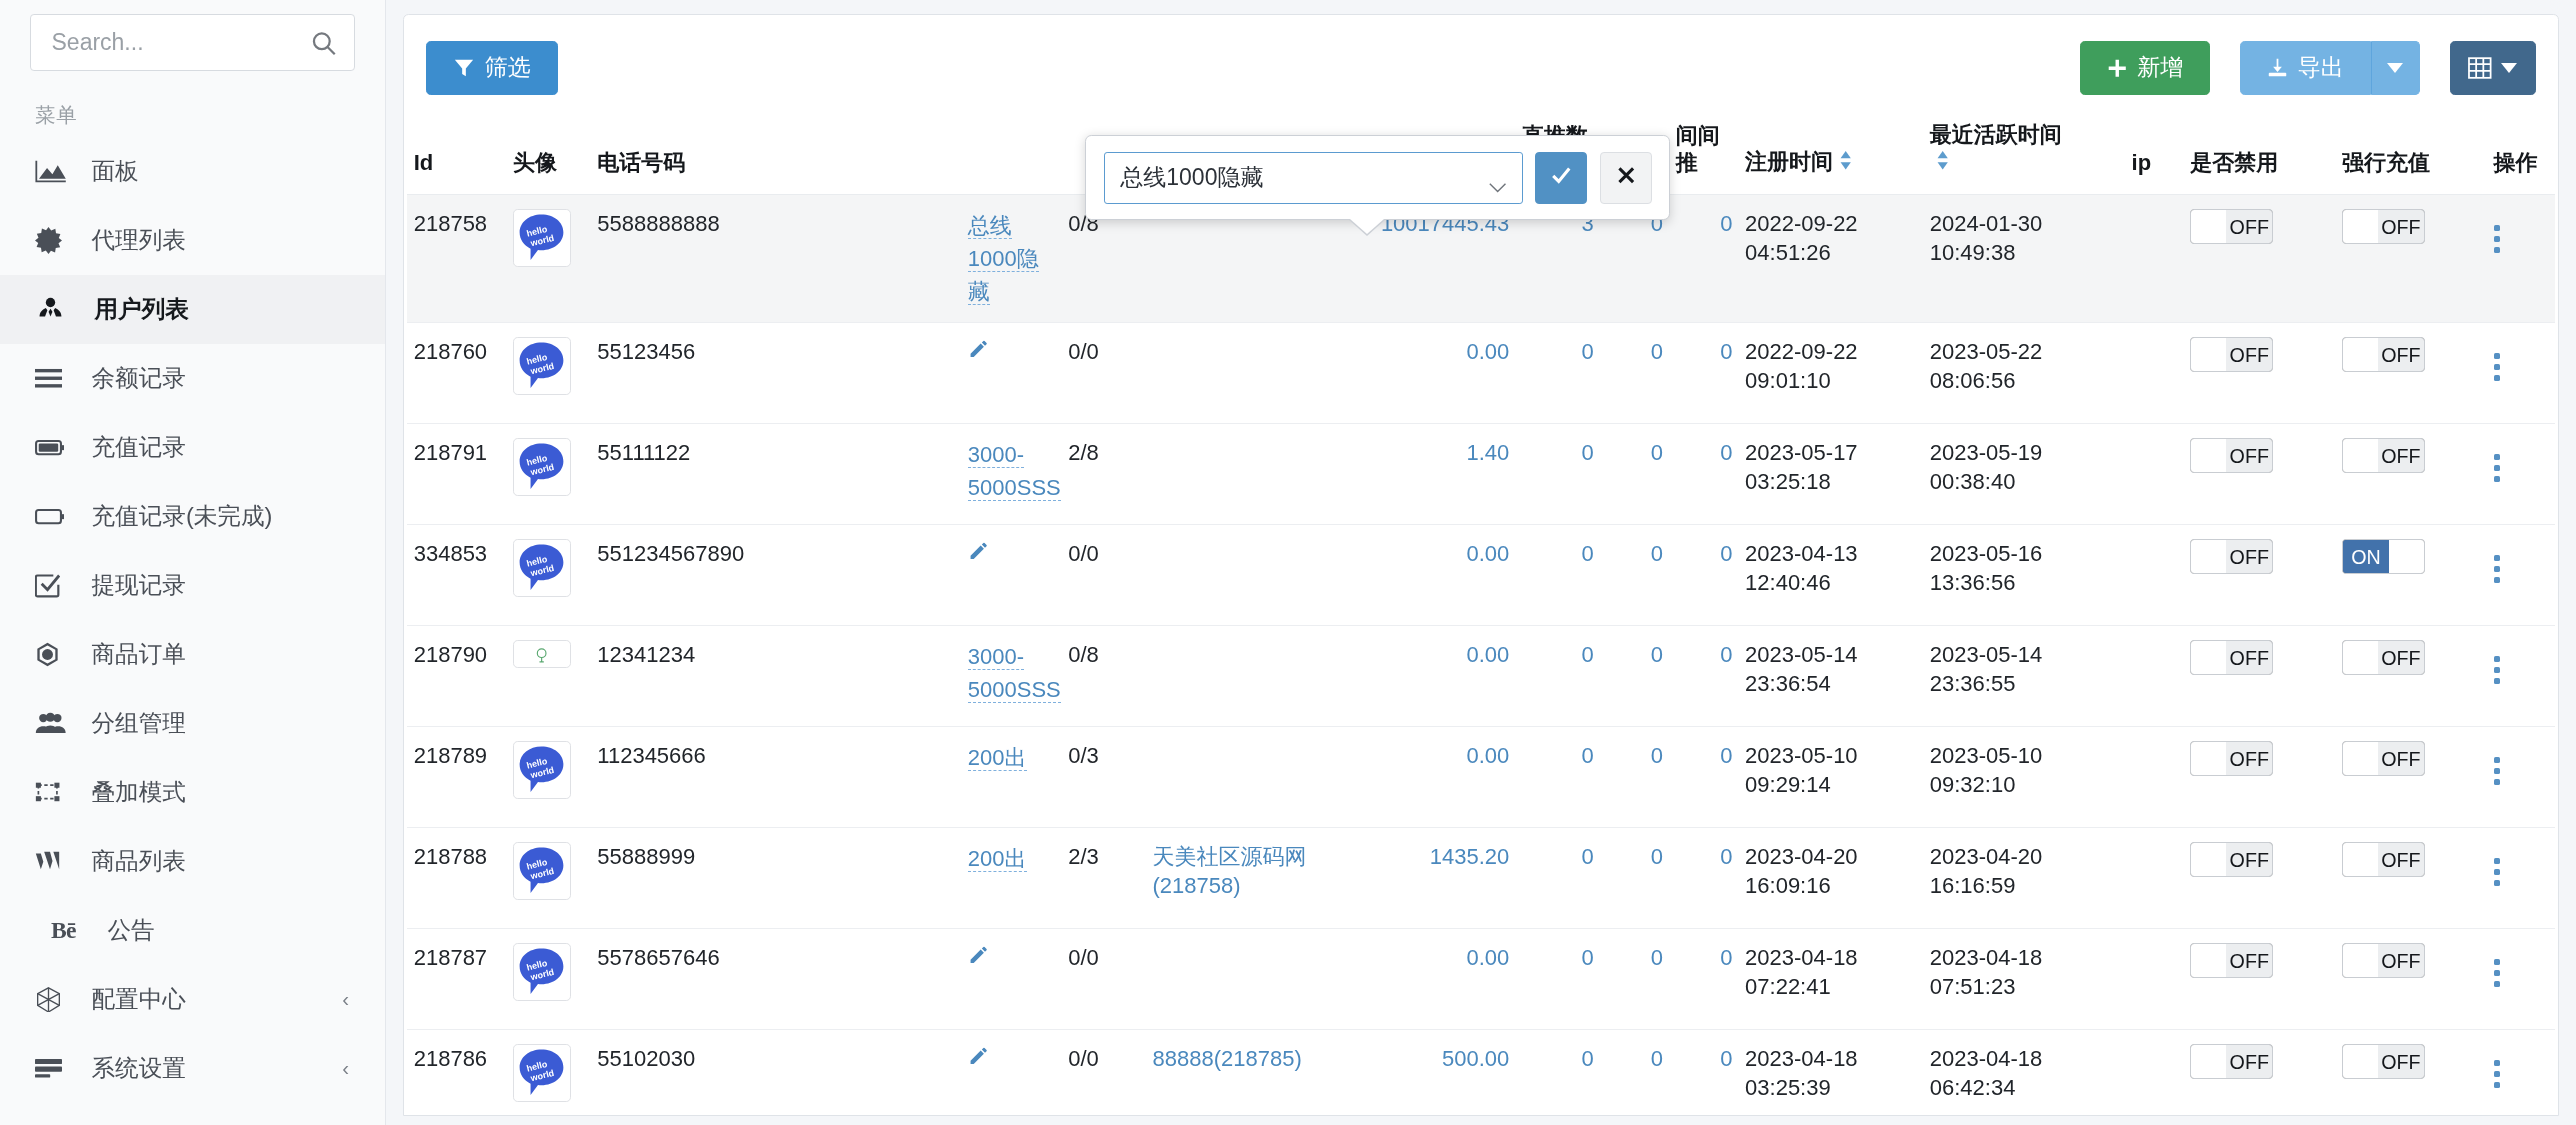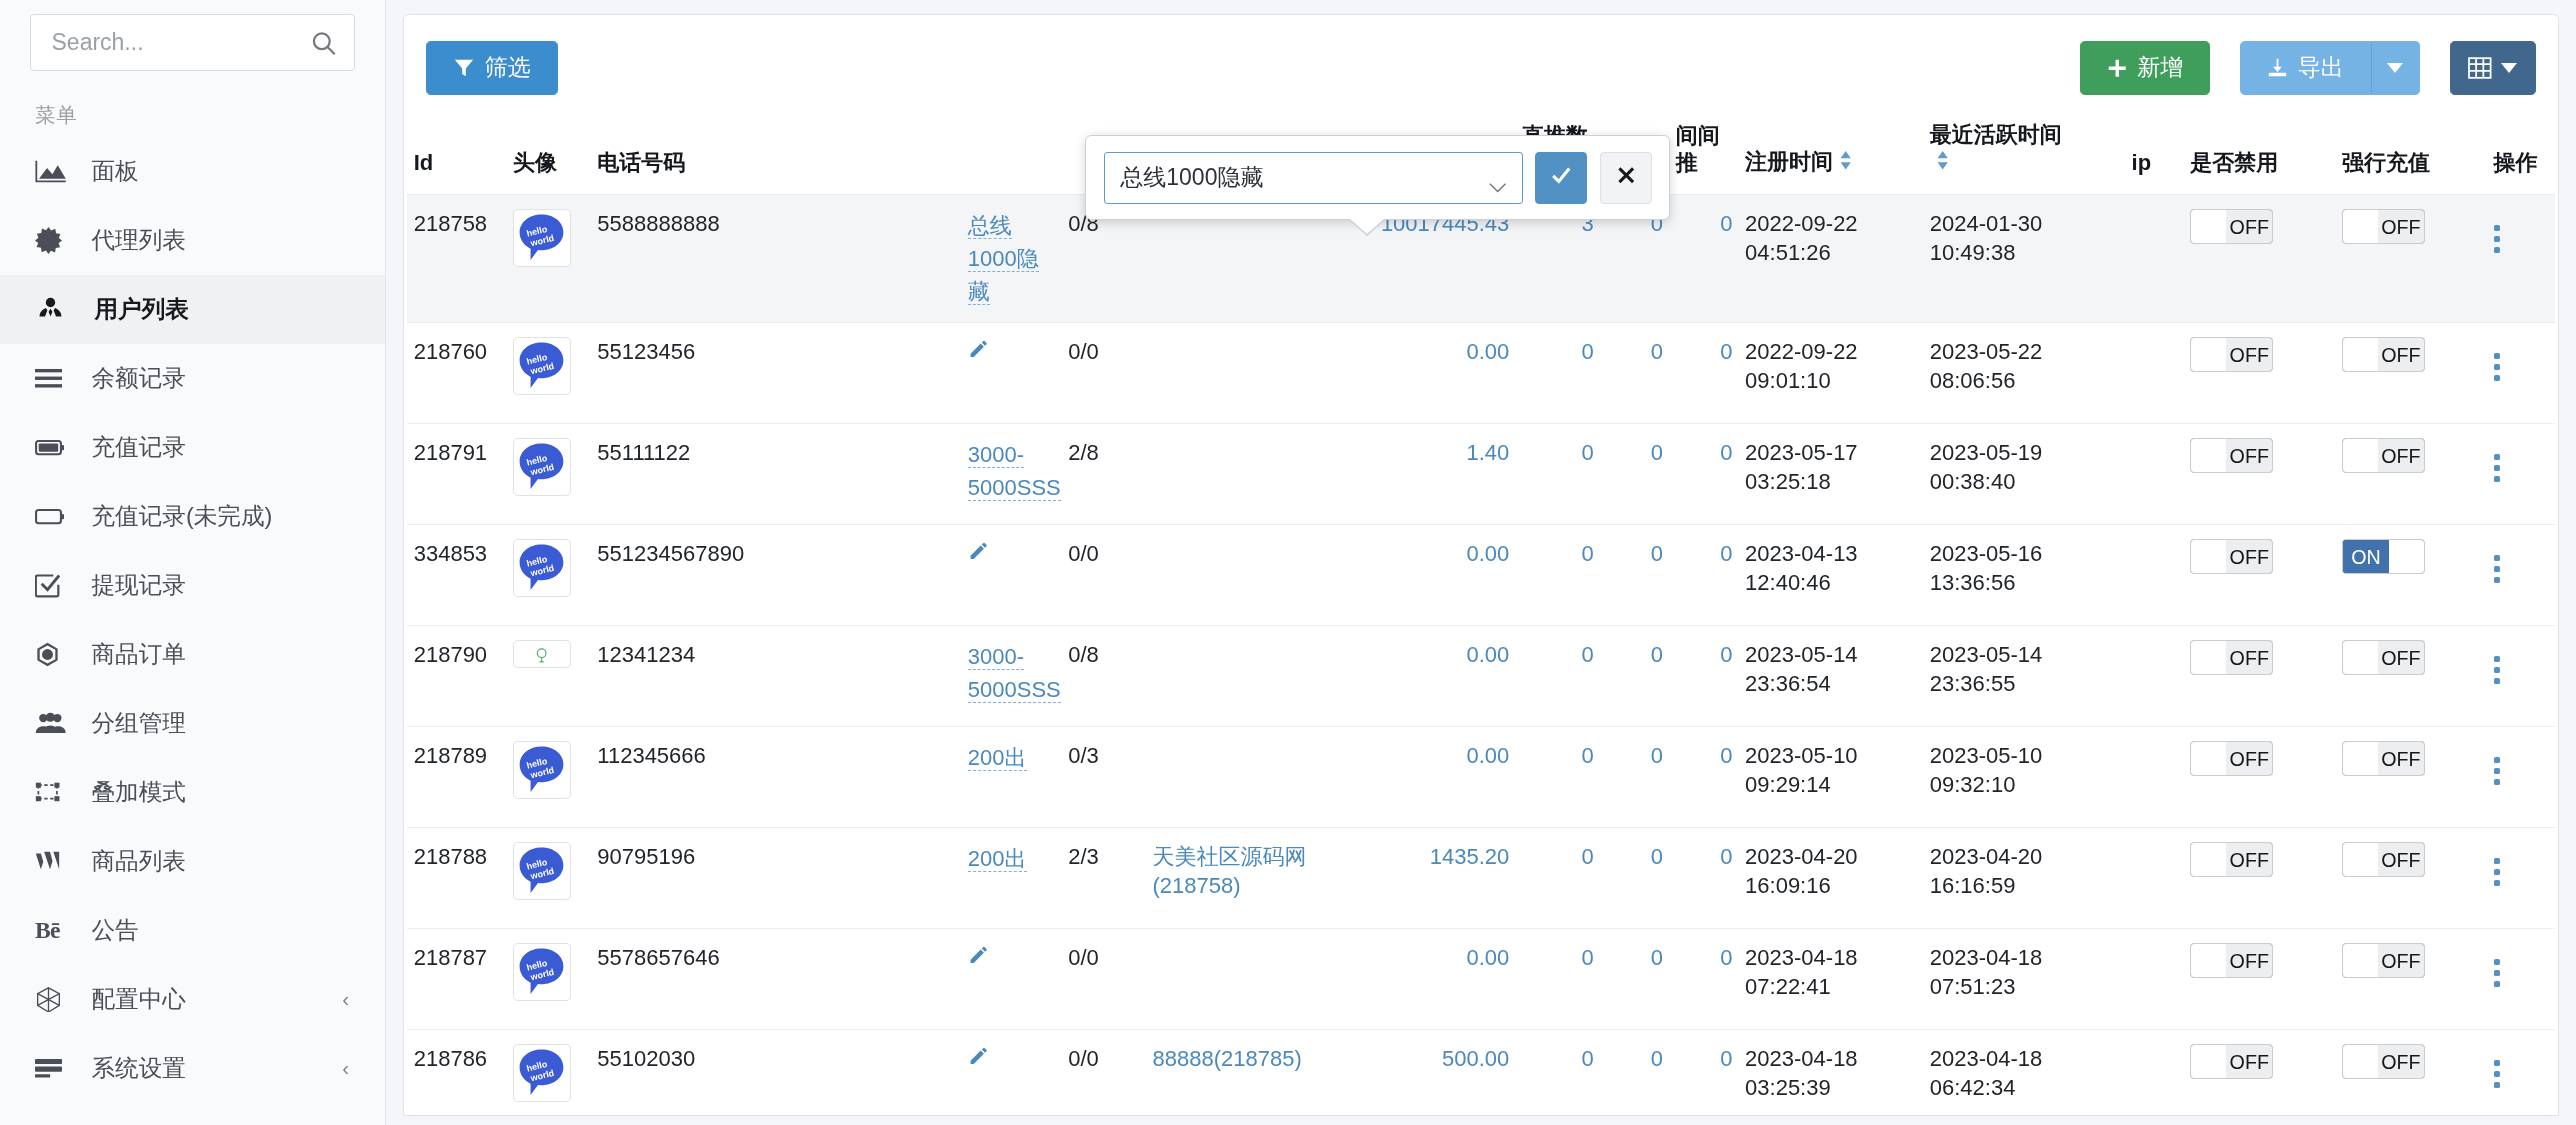--- a/index.html
+++ b/index.html
@@ -70,20 +70,21 @@
   }
   .nav-item.active .nav-ico { color: #16191d; }
   .nav-ico svg { display: block; }
   .nav-chevron {
     position: absolute; right: 36px; top: 50%; transform: translateY(-50%);
     font-size: 20.5px; color: #7b8088;
   }
   .beh {
     font-size: 23.6px; font-weight: 700; letter-spacing: -0.8px;
     font-family: "Liberation Serif", serif;
+    margin-left: 16px;
   }
 
   
   .main {
     flex: 1 1 auto;
     position: relative;
     padding: 14px 17.3px 0 17.3px;
     height: 1125px;
   }
   .panel {
@@ -722,21 +723,21 @@
             </tr>
             <tr>
               <td>218788</td>
               <td><span class="avatar-box">
     <svg viewBox="0 0 60 64" width="49" height="50" style="font-size:28px">
       <path d="M30 2C14 2 2 12 2 25c0 9 5.5 16.6 14 20.6V60l9.5-12.6c1.5.2 3 .3 4.5.3 16 0 28-10 28-23S46 2 30 2z" fill="#3b5bd4"></path>
       <text x="25" y="27" font-size="11.5" font-weight="bold" fill="#fff" font-family="Liberation Sans, sans-serif" text-anchor="middle" transform="rotate(-14 25 27)">hello</text>
       <text x="32" y="39" font-size="11.5" font-weight="bold" fill="#fff" font-family="Liberation Sans, sans-serif" text-anchor="middle" transform="rotate(-14 32 39)">world</text>
     </svg>
   </span></td>
-              <td colspan="2">90795196</td>
+              <td colspan="2">55888999</td>
               <td><span class="link-dashed">200出</span></td>
               <td>2/3</td>
               <td><span class="link">天美社区源码网(218758)</span></td>
               <td class="num">1435.20</td>
               <td class="num">0</td>
               <td class="num">0</td>
               <td class="num">0</td>
               <td>2023-04-20<br>16:09:16</td>
               <td>2023-04-20<br>16:16:59</td>
               <td></td>

